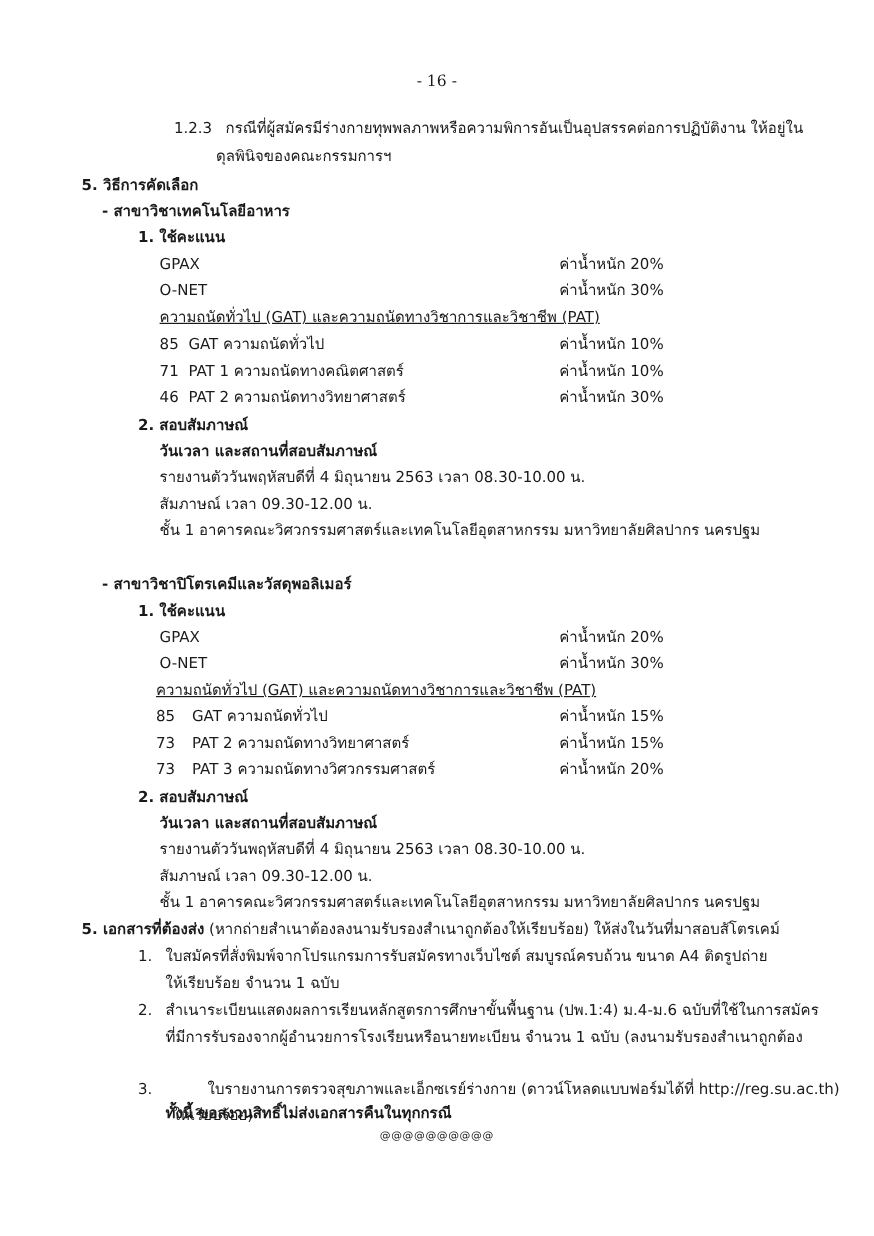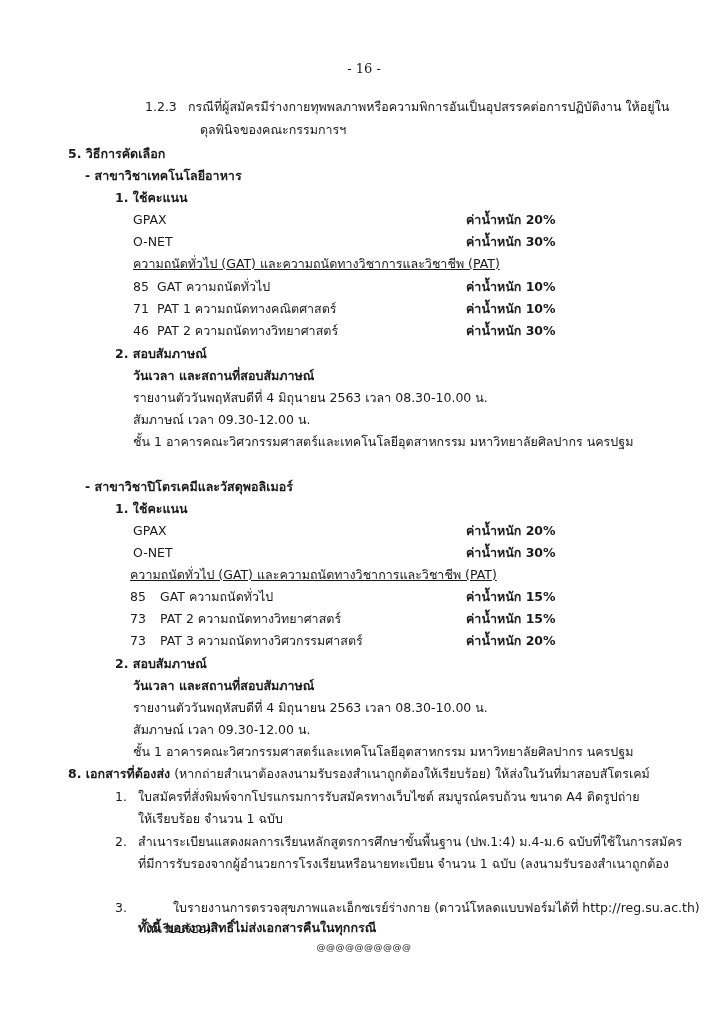--- a/index.html
+++ b/index.html
@@ -6,32 +6,32 @@
   body {
     width: 728px; height: 1030px; position: relative; overflow: hidden;
     font-family: "DejaVu Sans", "Liberation Sans", sans-serif;
     color: #1a1a1a; font-size: 12.5px;
   }
   .ln { position: absolute; white-space: nowrap; line-height: 18px; }
   .b { font-weight: bold; }
   .u { text-decoration: underline; }
   .pageno { left: 0; width: 728px; text-align: center; top: 60px; font-family: "DejaVu Serif", serif; font-size: 13px; }
   .dots { left: 0; width: 728px; text-align: center; font-size: 9px; letter-spacing: 0.5px; }
-  .w { position: absolute; left: 466px; white-space: nowrap; line-height: 18px; font-weight: bold; }
+  .w { position: absolute; left: 466px; white-space: nowrap; line-height: 18px; }
 </style>
 </head>
 <body>
 
 <div>
 
   <div class="ln pageno">- 16 -</div>
 
   <div class="ln" style="left:145px; top:98px;">1.2.3</div>
   <div class="ln" style="left:188px; top:98px;">กรณีที่ผู้สมัครมีร่างกายทุพพลภาพหรือความพิการอันเป็นอุปสรรคต่อการปฏิบัติงาน ให้อยู่ใน</div>
-  <div class="ln" style="left:200px; top:121px;">ดุลพินิจของคณะกรรมการฯ</div>
+  <div class="ln" style="left:180px; top:121px;">ดุลพินิจของคณะกรรมการฯ</div>
 
   <div class="ln b" style="left:68px; top:145px;">5. วิธีการคัดเลือก</div>
 
   <div class="ln b" style="left:85px; top:167px;">- สาขาวิชาเทคโนโลยีอาหาร</div>
   <div class="ln b" style="left:115px; top:189px;">1. ใช้คะแนน</div>
 
   <div class="ln" style="left:133px; top:211px;">GPAX</div>
   <div class="w" style="top:211px;">ค่าน้ำหนัก 20%</div>
   <div class="ln" style="left:133px; top:233px;">O-NET</div>
   <div class="w" style="top:233px;">ค่าน้ำหนัก 30%</div>
@@ -77,21 +77,21 @@
   <div class="ln" style="left:130px; top:632px;">73</div>
   <div class="ln" style="left:160px; top:632px;">PAT 3 ความถนัดทางวิศวกรรมศาสตร์</div>
   <div class="w" style="top:632px;">ค่าน้ำหนัก 20%</div>
 
   <div class="ln b" style="left:115px; top:655px;">2. สอบสัมภาษณ์</div>
   <div class="ln b" style="left:133px; top:677px;">วันเวลา และสถานที่สอบสัมภาษณ์</div>
   <div class="ln" style="left:133px; top:699px;">รายงานตัววันพฤหัสบดีที่ 4 มิถุนายน 2563 เวลา 08.30-10.00 น.</div>
   <div class="ln" style="left:133px; top:721px;">สัมภาษณ์ เวลา 09.30-12.00 น.</div>
   <div class="ln" style="left:133px; top:743px;">ชั้น 1 อาคารคณะวิศวกรรมศาสตร์และเทคโนโลยีอุตสาหกรรม มหาวิทยาลัยศิลปากร นครปฐม</div>
 
-  <div class="ln" style="left:68px; top:765px;"><span class="b">8. เอกสารที่ต้องส่ง</span><span> (หากถ่ายสำเนาต้องลงนามรับรองสำเนาถูกต้องให้เรียบร้อย) ให้ส่งในวันที่มาสอบสัโตรเคม์</span></div>
+  <div class="ln" style="left:68px; top:765px;"><span class="b">5. เอกสารที่ต้องส่ง</span><span> (หากถ่ายสำเนาต้องลงนามรับรองสำเนาถูกต้องให้เรียบร้อย) ให้ส่งในวันที่มาสอบสัโตรเคม์</span></div>
 
   <div class="ln" style="left:115px; top:788px;">1.</div>
   <div class="ln" style="left:138px; top:788px;">ใบสมัครที่สั่งพิมพ์จากโปรแกรมการรับสมัครทางเว็บไซต์ สมบูรณ์ครบถ้วน ขนาด A4 ติดรูปถ่าย</div>
   <div class="ln" style="left:138px; top:810px;">ให้เรียบร้อย จำนวน 1 ฉบับ</div>
 
   <div class="ln" style="left:115px; top:833px;">2.</div>
   <div class="ln" style="left:138px; top:833px;">สำเนาระเบียนแสดงผลการเรียนหลักสูตรการศึกษาขั้นพื้นฐาน (ปพ.1:4) ม.4-ม.6 ฉบับที่ใช้ในการสมัคร</div>
   <div class="ln" style="left:138px; top:855px;">ที่มีการรับรองจากผู้อำนวยการโรงเรียนหรือนายทะเบียน จำนวน 1 ฉบับ (ลงนามรับรองสำเนาถูกต้อง</div>
   <div class="ln" style="left:144px; top:877px;margin-top:43px;">ให้เรียบร้อย)</div>
 

